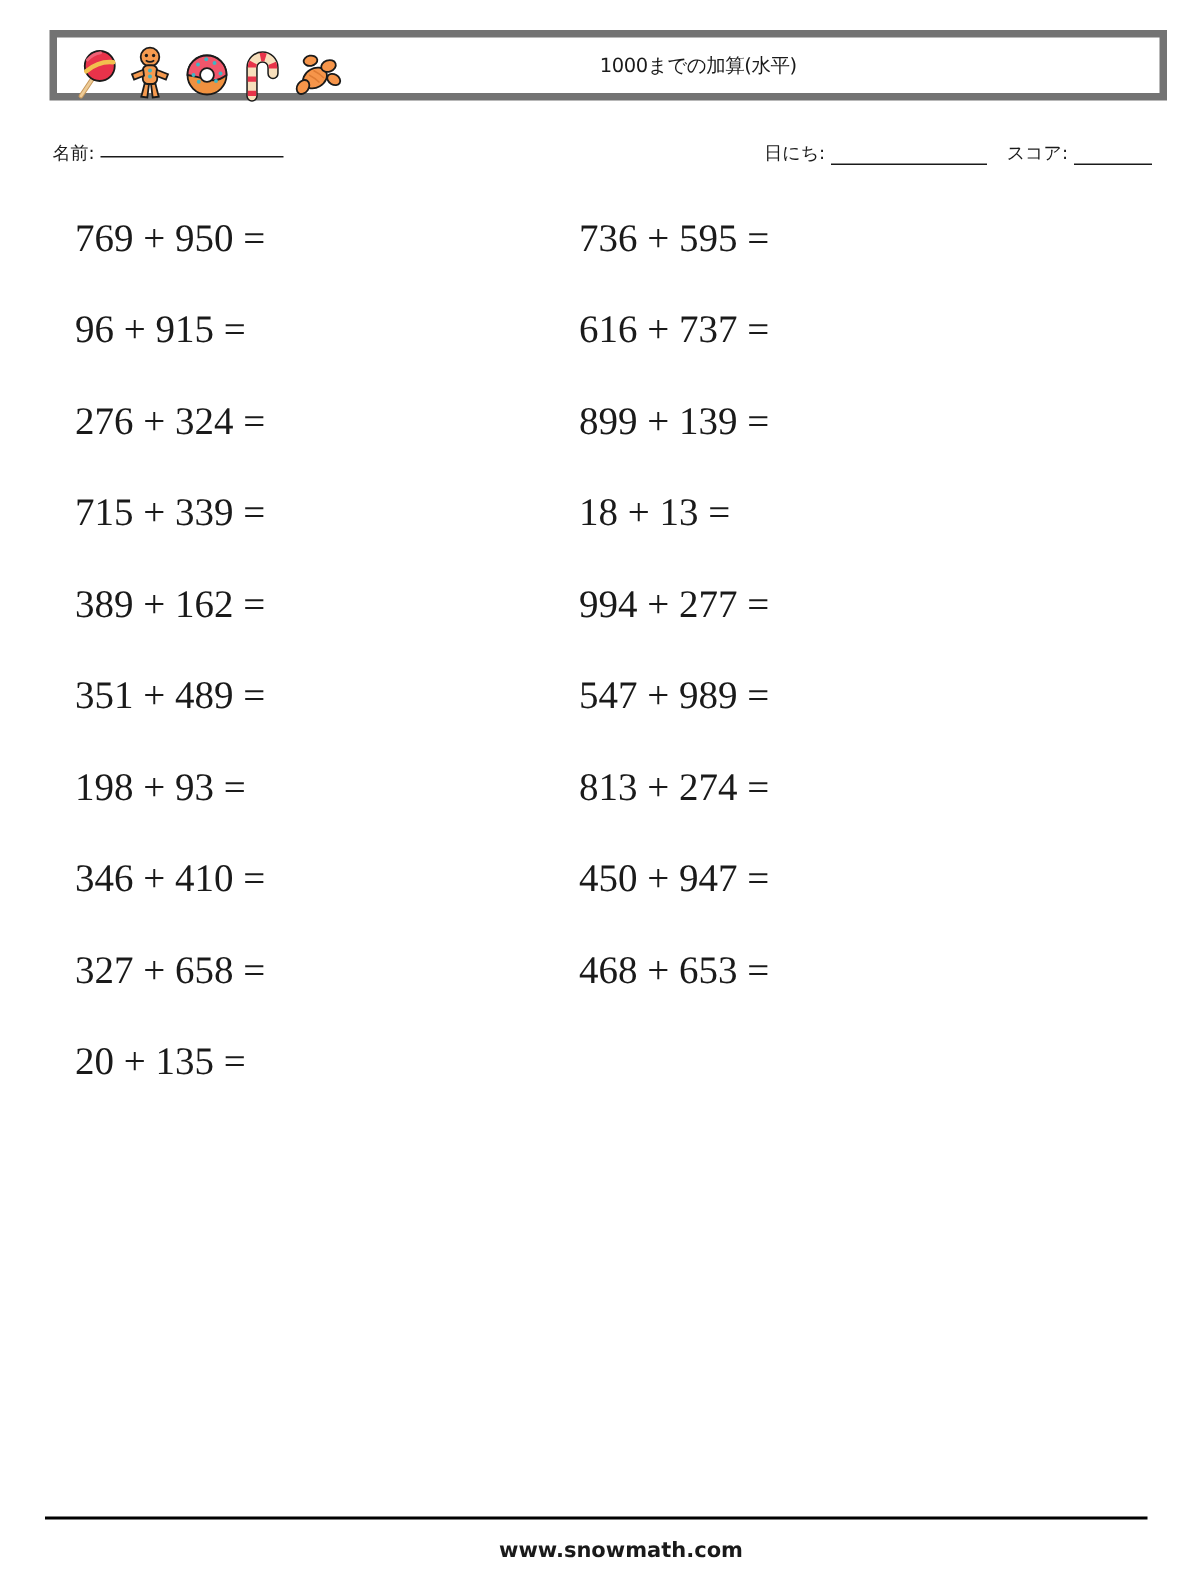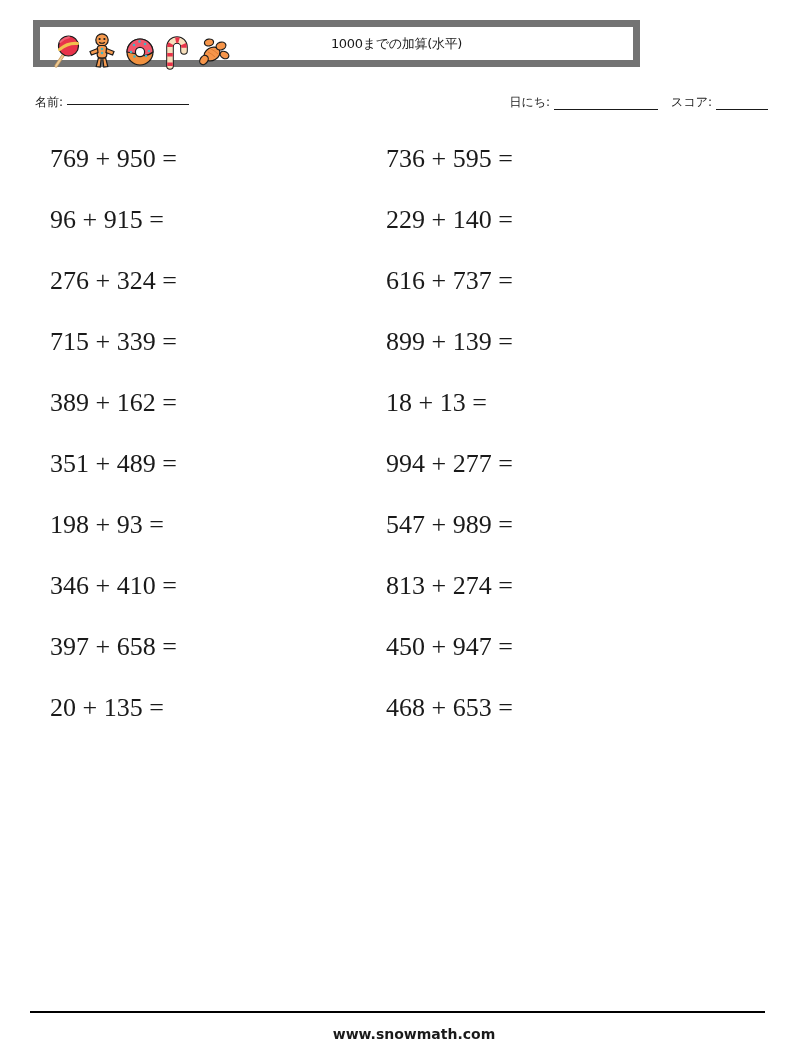--- a/index.html
+++ b/index.html
@@ -14,23 +14,23 @@
     font-family: "Liberation Serif", "DejaVu Serif", serif;
     color: #1a1a1a;
     overflow: hidden;
   }
 
   
   .header-box {
     position: absolute;
     left: 33px;
     top: 20px;
-    width: 607px;
+    width: 745px;
     height: 47px;
-    border: 7px solid #737373;
+    border: 5px solid #737373;
     box-sizing: border-box;
   }
   .icon-strip {
     position: absolute;
     left: 7px;
     top: 2px;
     height: 43px;
     display: flex;
     align-items: center;
     gap: 5px;
@@ -235,27 +235,26 @@
 
   <div class="prob-col left">
     <div class="prob-row">769 + 950 =</div>
     <div class="prob-row">96 + 915 =</div>
     <div class="prob-row">276 + 324 =</div>
     <div class="prob-row">715 + 339 =</div>
     <div class="prob-row">389 + 162 =</div>
     <div class="prob-row">351 + 489 =</div>
     <div class="prob-row">198 + 93 =</div>
     <div class="prob-row">346 + 410 =</div>
-    <div class="prob-row">397 + 658 =</div>
+    <div class="prob-row">327 + 658 =</div>
     <div class="prob-row">20 + 135 =</div>
   </div>
 
   <div class="prob-col right">
     <div class="prob-row">736 + 595 =</div>
-    <div class="prob-row">229 + 140 =</div>
     <div class="prob-row">616 + 737 =</div>
     <div class="prob-row">899 + 139 =</div>
     <div class="prob-row">18 + 13 =</div>
     <div class="prob-row">994 + 277 =</div>
     <div class="prob-row">547 + 989 =</div>
     <div class="prob-row">813 + 274 =</div>
     <div class="prob-row">450 + 947 =</div>
     <div class="prob-row">468 + 653 =</div>
   </div>
 

